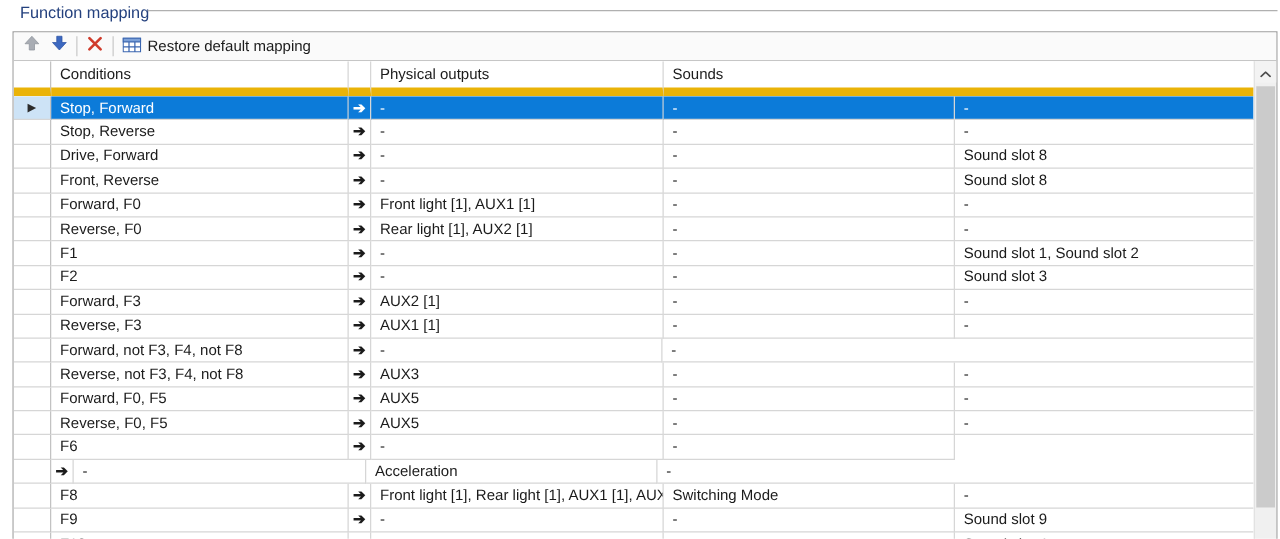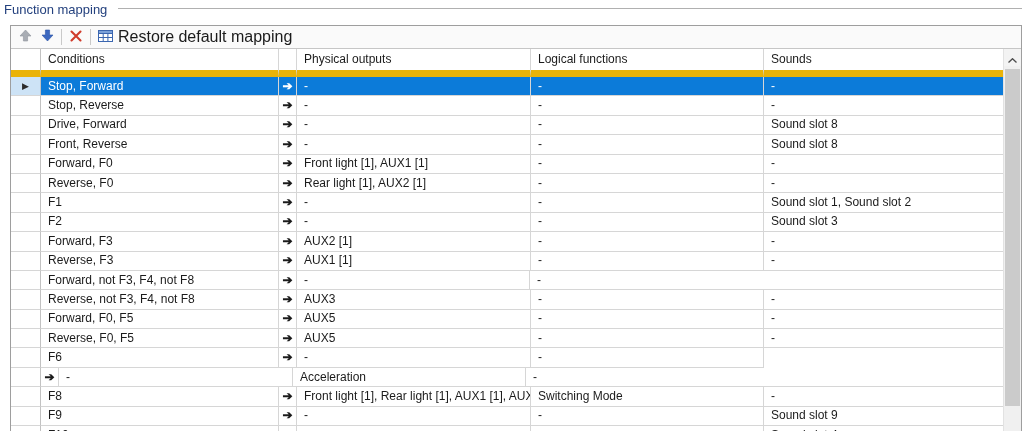--- a/index.html
+++ b/index.html
@@ -2,21 +2,21 @@
 <html style="--sel: #0c7bd9; --selText: #ffffff; --selHdr: #cde3f6; --title: #24417e;"><head>
 <meta charset="utf-8">
 <style>
   html,body{margin:0;padding:0;}
   body{
     width:1024px;height:431px;overflow:hidden;position:relative;
     background:#ffffff;font-family:"Liberation Sans",sans-serif;
     -webkit-font-smoothing:antialiased;
   }
   .title{
-    position:absolute;left:4px;top:2px;font-size:13px;color:var(--title,#24417e);
+    position:absolute;left:16px;top:2px;font-size:13px;color:var(--title,#24417e);
     white-space:nowrap;
   }
   .group-line{
     position:absolute;left:118px;top:8px;right:2px;height:0;
     border-top:1px solid #b0b0b0;
   }
   .panel{
     position:absolute;left:10px;top:25px;width:1012px;height:412px;
     border:1px solid #9e9e9e;background:#fff;box-sizing:border-box;
     display:flex;flex-direction:column;
@@ -25,21 +25,21 @@
   .toolbar{
     flex:0 0 22px;height:22px;background:#fafafa;border-bottom:1px solid #c6c6c6;
     display:flex;align-items:center;padding-left:3px;
   }
   .tb-btn{
     width:22px;height:20px;display:flex;align-items:center;justify-content:center;
     cursor:default;
   }
   .tb-restore{
     height:35px;display:flex;align-items:center;gap:5px;padding:0 6px 0 4px;
-    font-size:16px;color:#1b1b1b;white-space:nowrap;
+    font-size:12px;color:#1b1b1b;white-space:nowrap;
   }
   .tb-sep{width:1px;height:16px;background:#c9c9c9;margin:0 3px;}
   
   .content{flex:1;display:flex;min-height:0;}
   .gridwrap{width:993px;display:flex;flex-direction:column;overflow:hidden;background:#fff;}
   .hrow{flex:0 0 21px;display:flex;background:#ffffff;}
   .hrow .cell{border-bottom:7px solid #eab308;font-size:12px;color:#1b1b1b;}
   .tbody{flex:1;overflow:hidden;}
   .row{display:flex;height:19.4px;background:#ffffff;}
   .cell{
@@ -114,21 +114,20 @@
     </div>
   </div>
 
   <div class="content">
     <div class="gridwrap">
       <div class="hrow">
         <div class="cell col-sel"></div>
         <div class="cell col-cond">Conditions</div>
         <div class="cell col-arrow"></div>
         <div class="cell col-phys">Physical outputs</div>
-        <div class="cell col-log">Logical functions</div>
         <div class="cell col-snd">Sounds</div>
       </div>
       <div class="tbody">
   <div class="row selected">
     <div class="cell col-sel">
               <span class="pointer">▶</span>
             </div>
     <div class="cell col-cond">Stop, Forward</div>
     <div class="cell col-arrow">➔</div>
     <div class="cell col-phys">-</div>

